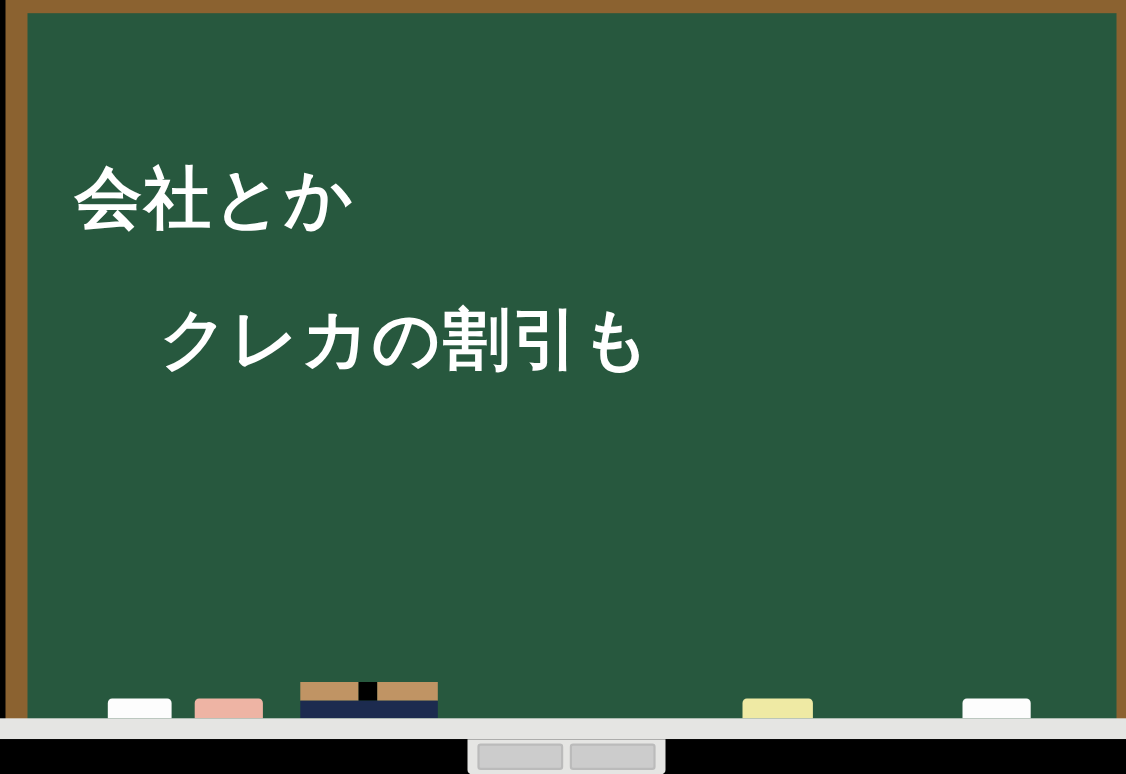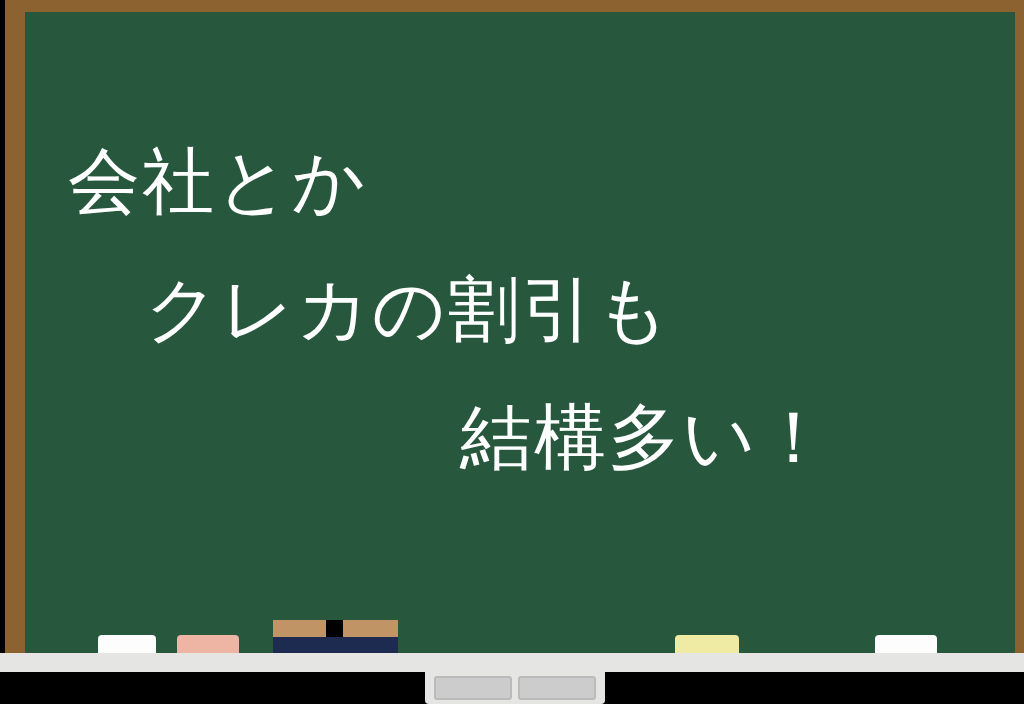--- a/index.html
+++ b/index.html
@@ -40,22 +40,22 @@
     left: 20px;
     top: 12px;
     width: 990px;
     height: 580px;
     padding: 0;
     box-sizing: border-box;
   }
   .chalk-line {
     color: #ffffff;
     font-family: "DejaVu Sans", "Liberation Sans", sans-serif;
-    font-weight: normal;
-    font-size: 72px;
+    font-weight: bold;
+    font-size: 61px;
     line-height: 118px;
     letter-spacing: 2px;
     white-space: nowrap;
     position: absolute;
   }
   #chalk-line-1 { left: 48px;  top: 110px; }
   #chalk-line-2 { left: 125px; top: 238px; text-align: center; }
   #chalk-line-3 { left: 440px; top: 366px; }
 
   
@@ -150,21 +150,20 @@
 
 <div id="screen">
 
   <div id="board-frame">
     <div id="board-surface"></div>
   </div>
 
   <div id="chalk-text">
     <div class="chalk-line" id="chalk-line-1">会社とか</div>
     <div class="chalk-line" id="chalk-line-2">クレカの割引も</div>
-    <div class="chalk-line" id="chalk-line-3">結構多い！</div>
   </div>
 
   <div id="tray-items" style="position:absolute;left:0;top:0;width:1024px;height:653px;">
 
     <div class="chalk-piece" style="left:98px;bottom:0;width:58px;height:18px;background:#fdfdfd;"></div>
 
     <div class="chalk-piece" style="left:177px;bottom:0;width:62px;height:18px;background:#eeb4a4;"></div>
 
     <div id="eraser">
       <div id="eraser-top-left"></div>

